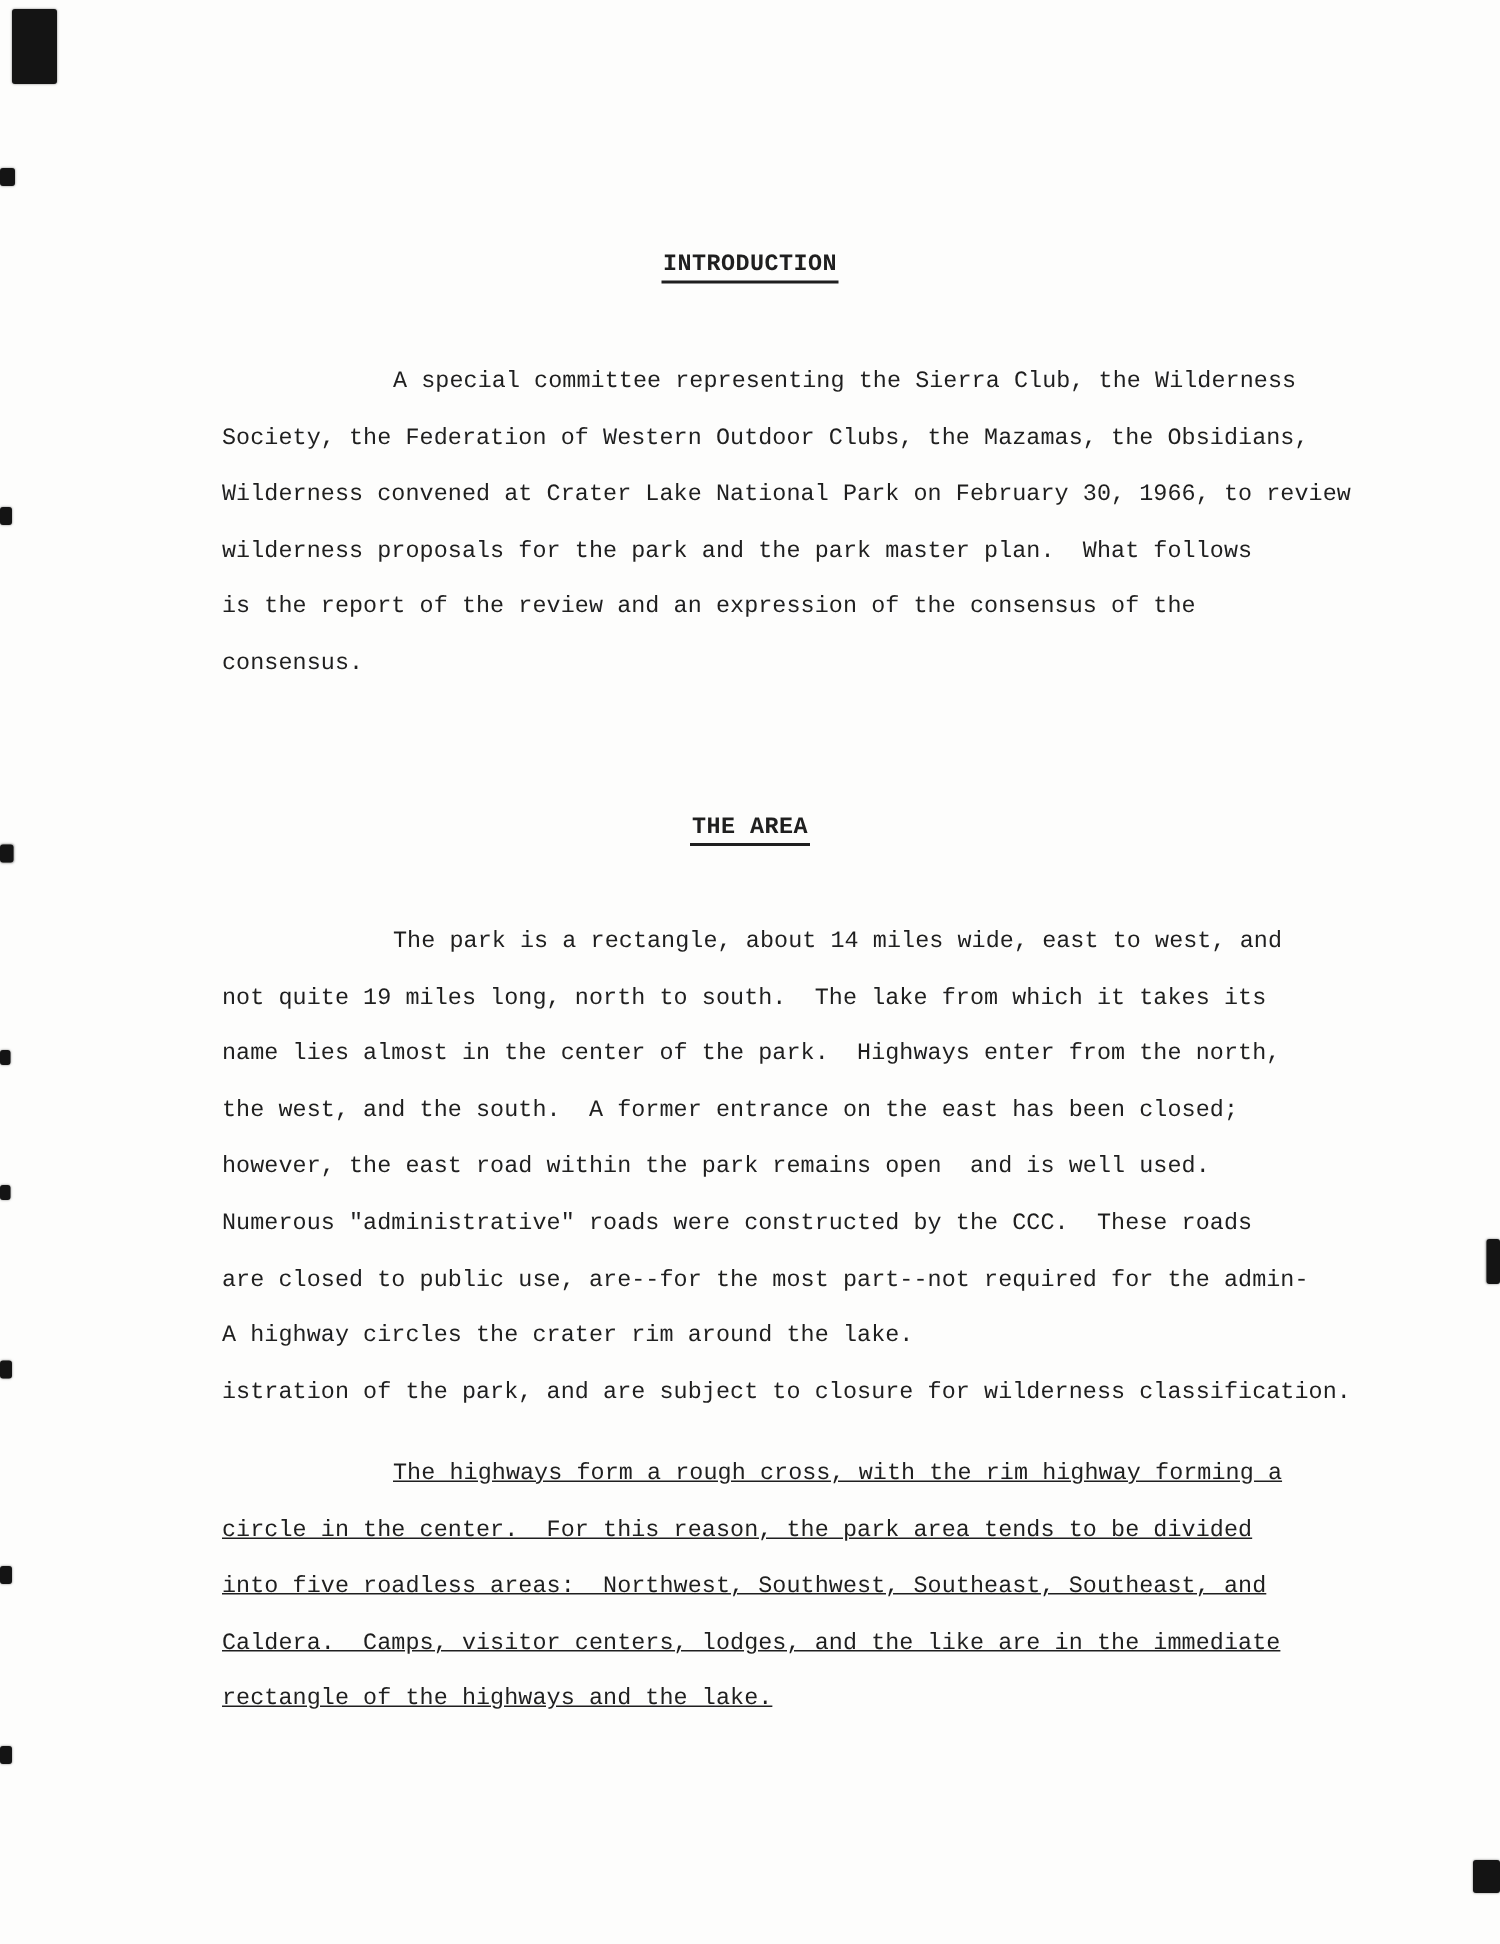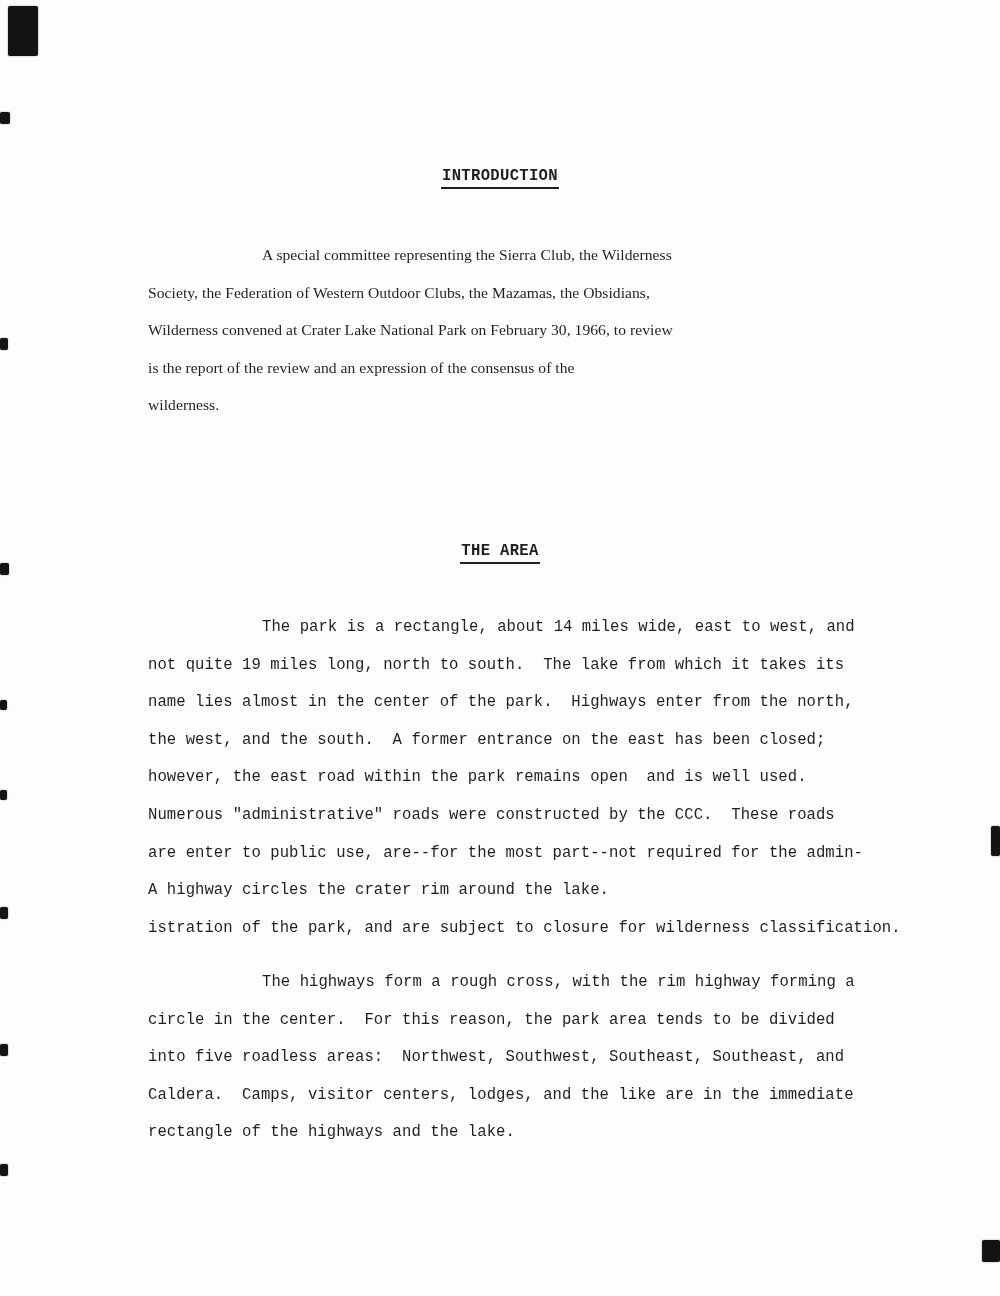--- a/index.html
+++ b/index.html
@@ -60,45 +60,46 @@
   <div class="scan-mark" style="left:0; top:907px; width:8px; height:12px;"></div>
   <div class="scan-mark" style="left:0; top:1044px; width:8px; height:12px;"></div>
   <div class="scan-mark" style="left:0; top:1164px; width:8px; height:12px;"></div>
   <div class="scan-mark" style="left:991px; top:826px; width:9px; height:30px;"></div>
   <div class="scan-mark" style="left:982px; top:1240px; width:18px; height:22px;"></div>
 
   <div class="doc-heading" style="top:168px;">
     <span class="u">INTRODUCTION</span>
   </div>
 
-  <div class="para" style="top:236px;font-family:Liberation Serif, serif;">
+  <div class="para" style="top:236px;">
       <div class="line indent">A special committee representing the Sierra Club, the Wilderness</div>
       <div class="line">Society, the Federation of Western Outdoor Clubs, the Mazamas, the Obsidians,</div>
       <div class="line">Wilderness convened at Crater Lake National Park on February 30, 1966, to review</div>
+      <div class="line">wilderness proposals for the park and the park master plan.  What follows</div>
       <div class="line">is the report of the review and an expression of the consensus of the</div>
-      <div class="line">wilderness.</div>
+      <div class="line">consensus.</div>
     </div>
 
   <div class="doc-heading" style="top:543px;">
     <span class="u">THE AREA</span>
   </div>
 
   <div class="para" style="top:609px;">
       <div class="line indent">The park is a rectangle, about 14 miles wide, east to west, and</div>
       <div class="line">not quite 19 miles long, north to south.  The lake from which it takes its</div>
       <div class="line">name lies almost in the center of the park.  Highways enter from the north,</div>
       <div class="line">the west, and the south.  A former entrance on the east has been closed;</div>
       <div class="line">however, the east road within the park remains open  and is well used.</div>
       <div class="line">Numerous "administrative" roads were constructed by the CCC.  These roads</div>
-      <div class="line">are enter to public use, are--for the most part--not required for the admin-</div>
+      <div class="line">are closed to public use, are--for the most part--not required for the admin-</div>
       <div class="line">A highway circles the crater rim around the lake.</div>
       <div class="line">istration of the park, and are subject to closure for wilderness classification.</div>
     </div>
 
-  <div class="para" style="top:964px;">
+  <div class="para" style="top:964px;text-decoration:underline;">
       <div class="line indent">The highways form a rough cross, with the rim highway forming a</div>
       <div class="line">circle in the center.  For this reason, the park area tends to be divided</div>
       <div class="line">into five roadless areas:  Northwest, Southwest, Southeast, Southeast, and</div>
       <div class="line">Caldera.  Camps, visitor centers, lodges, and the like are in the immediate</div>
       <div class="line">rectangle of the highways and the lake.</div>
     </div>
 
 </div>
 
 </body></html>

